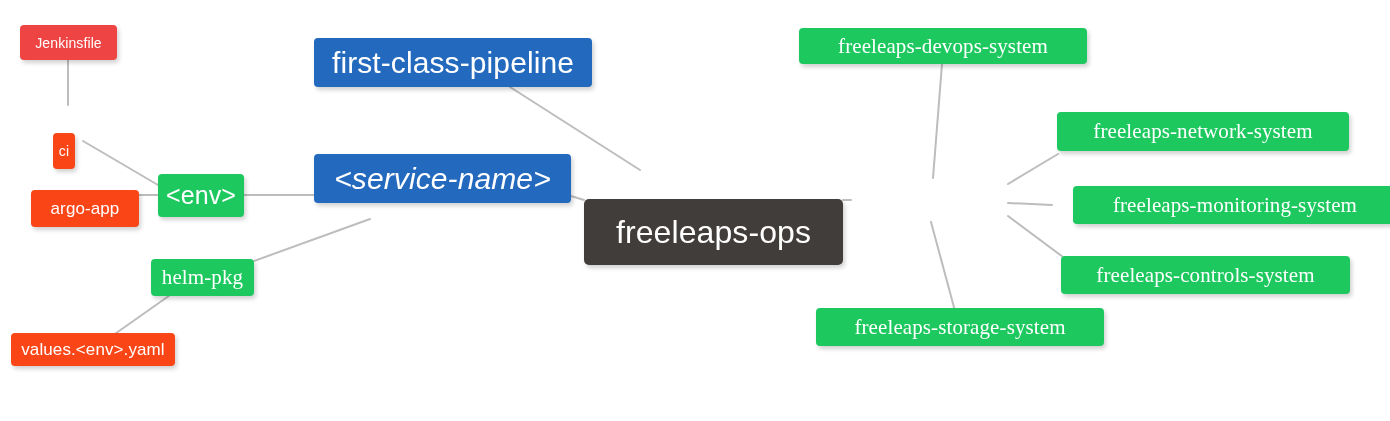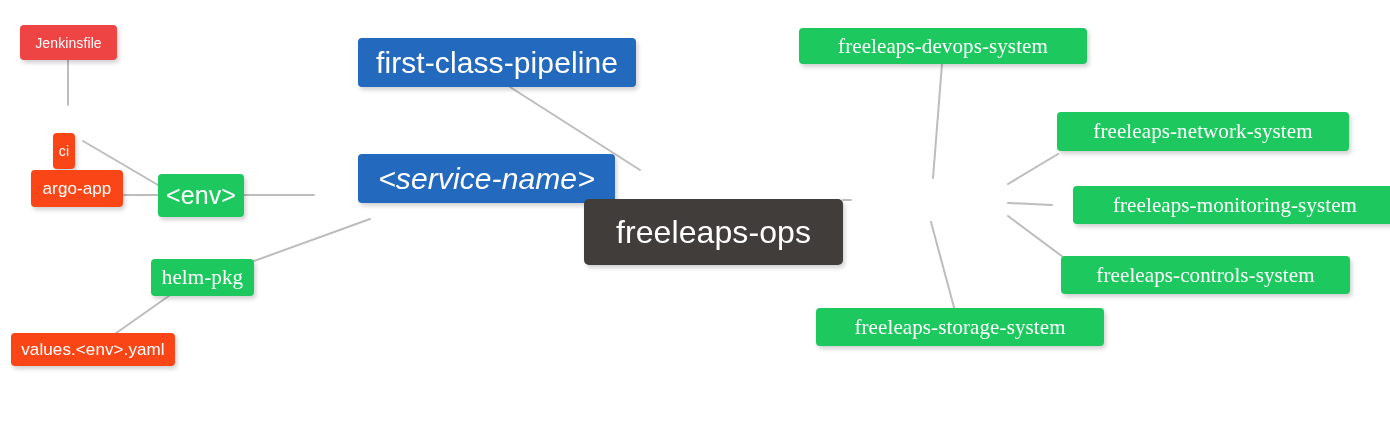--- a/index.html
+++ b/index.html
@@ -56,21 +56,21 @@
   }
   .node-green {
     background: #1dc95f;
   }
   .node-orange {
     background: #ef4444;
   }
   .node-red {
     background: #fa4616;
   }
-  .sz-xl { font-size: 30px; margin-left: 44px; }
+  .sz-xl { font-size: 30px; }
   .sz-lg { font-size: 25px; }
   .sz-md { font-size: 21px; font-family: Liberation Serif, serif; }
   .sz-sm { font-size: 17px; }
   .sz-xs { font-size: 14px; }
 </style>
 </head>
 <body>
 
 <div id="canvas">
 
@@ -92,21 +92,21 @@
   </svg>
 
   <div class="node node-orange sz-xs" style="left:20px; top:25px; width:97px; height:35px;">
     <span>Jenkinsfile</span>
   </div>
 
   <div class="node node-red sz-xs" style="left:53px; top:121px; width:22px; height:36px;margin-top:12px;">
     <span>ci</span>
   </div>
 
-  <div class="node node-red sz-sm" style="left:31px; top:170px; width:92px; height:37px;text-align:center;">
+  <div class="node node-red sz-sm" style="left:31px; top:190px; width:108px; height:37px;text-align:center;">
     <span>argo-app</span>
   </div>
 
   <div class="node node-green sz-lg" style="left:158px; top:174px; width:86px; height:43px;">
     <span>&lt;env&gt;</span>
   </div>
 
   <div class="node node-green sz-md" style="left:151px; top:259px; width:103px; height:37px;">
     <span>helm-pkg</span>
   </div>

